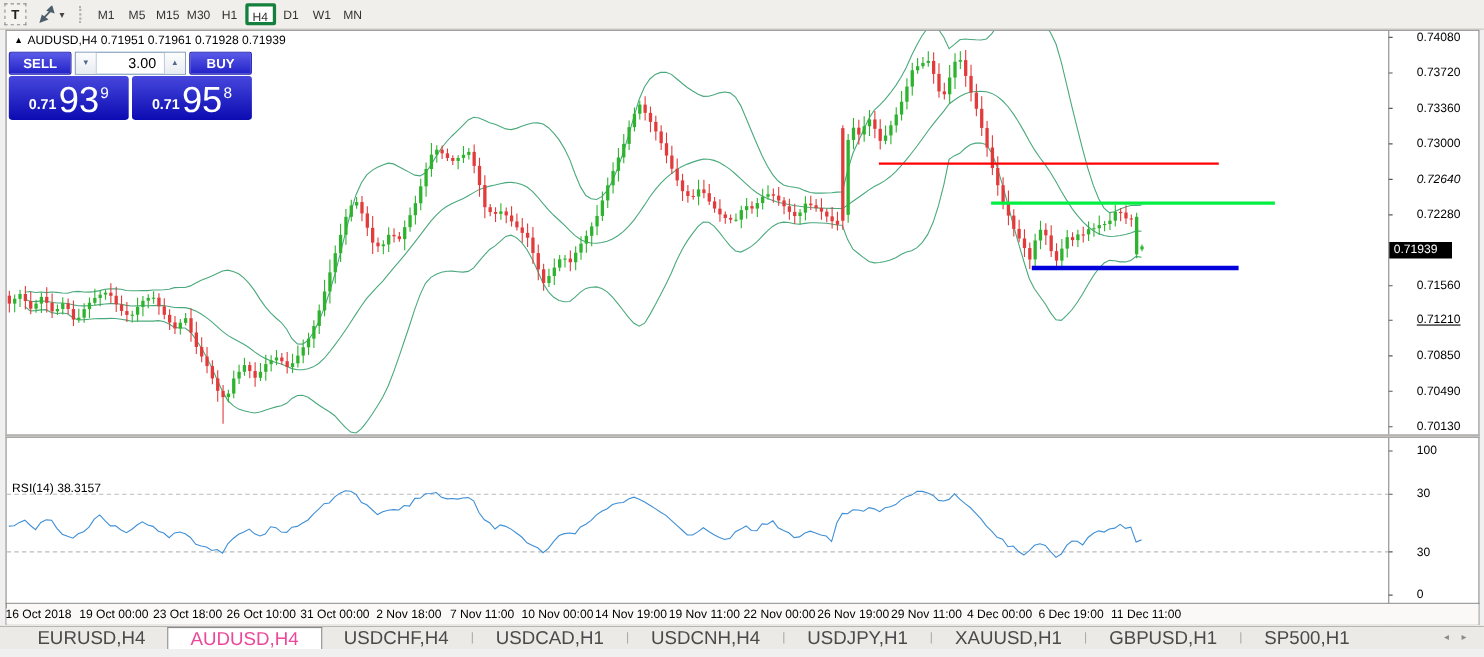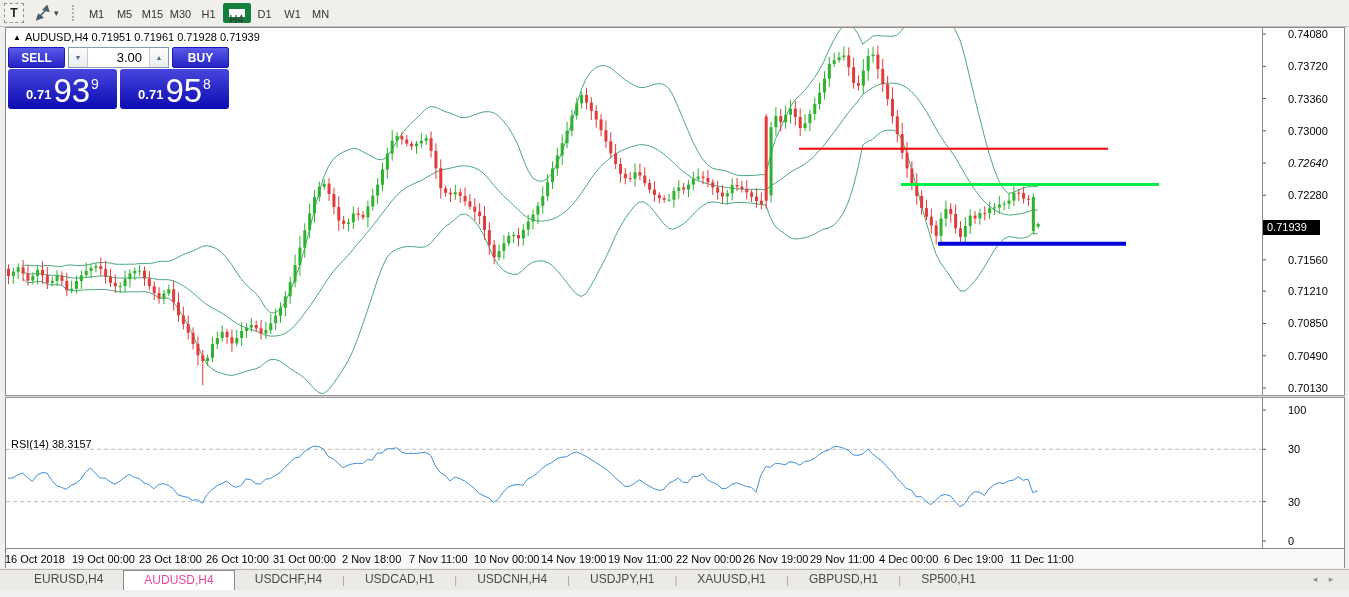--- a/index.html
+++ b/index.html
@@ -11,21 +11,21 @@
   .toolbar { position:absolute; left:0; top:0; width:1349px; height:27px;
     background:#f1efec; border-bottom:1px solid #c6c2bb; display:flex; align-items:center; }
   .tool-btn { width:20px; height:20px; margin-left:4px; display:flex; align-items:center; justify-content:center;
     border:1px dashed #8f8f8f; font-size:12px; font-weight:bold; color:#222; background:#f5f3f0; }
   .arrow-tool { display:flex; align-items:center; margin-left:8px; height:20px; padding:0 3px; }
   .arrow-tool svg { display:block; }
   .caret { font-size:9px; color:#444; margin-left:3px; }
   .grip { width:4px; height:16px; border-left:2px dotted #b3b0aa; margin:0 7px 0 10px; }
   .tf-btn { width:28px; height:20px; line-height:20px; text-align:center; font-size:11px; color:#333;
     background:transparent; border:1px solid transparent; border-radius:2px; cursor:default; }
-  .tf-btn.active { background:#ffffff; border:6px solid #15803d; }
+  .tf-btn.active { background:#ffffff; border:3px solid #15803d; }
 
   
   .chart-frame { position:absolute; left:5px; top:27px; width:1340px; height:541px;
     background:#ffffff; border:1px solid #8a8a8a; }
   .axis-vline  { position:absolute; left:1262px; top:28px; width:1px; height:540px; background:#8a8a8a; }
   .pane-divider{ position:absolute; left:5px; top:395px; width:1340px; height:3px;
     background:#d8d5d0; border-top:1px solid #9a9a9a; border-bottom:1px solid #9a9a9a; }
   .rsi-bottom  { position:absolute; left:5px; top:548px; width:1340px; height:1px; background:#8a8a8a; }
   .date-strip  { position:absolute; left:6px; top:549px; width:1338px; height:19px; background:#faf9f7; }
   svg.overlay  { position:absolute; left:0; top:0; width:1349px; height:597px; }
@@ -55,21 +55,21 @@
     border-radius:3px; display:flex; align-items:flex-end; justify-content:center; padding-bottom:3px; }
   .pricebox + .pricebox { margin-left:3px; }
   .pb-prefix { font-size:13px; font-weight:bold; margin-bottom:4px; }
   .pb-big { font-size:33px; font-weight:400; line-height:30px; margin-left:2px; }
   .pb-sup { font-size:14px; margin-bottom:14px; margin-left:1px; }
 
   
   .tabbar { position:absolute; left:0; top:569px; width:1349px; height:21px;
     background:#eceae6; border-top:1px solid #b9b5ae; display:flex; align-items:flex-end; }
   .tabbar .lead { width:14px; }
-  .tab { height:20px; line-height:19px; padding:0 20px; font-size:12px; color:#4a4a4a; white-space:nowrap; }
+  .tab { height:20px; line-height:19px; padding:0 20px; font-size:17px; color:#4a4a4a; white-space:nowrap; }
   .tab.active { background:#ffffff; border:1px solid #8a8a8a; border-bottom:none; color:#ec4899; }
   .tab-sep { color:#aaa69f; line-height:19px; font-size:11px; }
   .tab-scrolls { position:absolute; right:10px; top:572px; display:flex; }
   .tab-scroll { width:16px; height:14px; font-size:9px; color:#8c8c8c; text-align:center; line-height:14px; }
   .status-strip { position:absolute; left:0; top:590px; width:1349px; height:7px; background:#f0f0f0; }
 </style>
 </head>
 <body>
 
 <div id="stage">
@@ -624,21 +624,21 @@
   <div class="rsi-caption">RSI(14) 38.3157</div>
   <div class="price-tag">0.71939</div>
   <div id="axis-labels">
       <div class="price-label" style="left: 1268px; top: 28px;">0.74080</div>
       <div class="price-label" style="left: 1268px; top: 60.2633px;">0.73720</div>
       <div class="price-label" style="left: 1268px; top: 92.5266px;">0.73360</div>
       <div class="price-label" style="left: 1268px; top: 124.79px;">0.73000</div>
       <div class="price-label" style="left: 1268px; top: 157.053px; font-style: italic;">0.72640</div>
       <div class="price-label" style="left: 1268px; top: 189.316px;">0.72280</div>
       <div class="price-label" style="left: 1268px; top: 253.843px;">0.71560</div>
-      <div class="price-label" style="left: 1268px; top: 285.21px;">0.71210</div>
+      <div class="price-label" style="left: 1268px; top: 285.21px; text-decoration: underline;">0.71210</div>
       <div class="price-label" style="left: 1268px; top: 317.473px;">0.70850</div>
       <div class="price-label" style="left: 1268px; top: 349.737px;">0.70490</div>
       <div class="price-label" style="left: 1268px; top: 382px;">0.70130</div>
       <div class="rsi-axis-label" style="left: 1268px; top: 404px;">100</div>
       <div class="rsi-axis-label" style="left: 1268px; top: 443.3px;">30</div>
       <div class="rsi-axis-label" style="left: 1268px; top: 495.7px;">30</div>
       <div class="rsi-axis-label" style="left: 1268px; top: 535px;">0</div>
       <div class="date-label" style="left: 5px; top: 553px;">16 Oct 2018</div>
       <div class="date-label" style="left: 72px; top: 553px;">19 Oct 00:00</div>
       <div class="date-label" style="left: 139px; top: 553px;">23 Oct 18:00</div>

